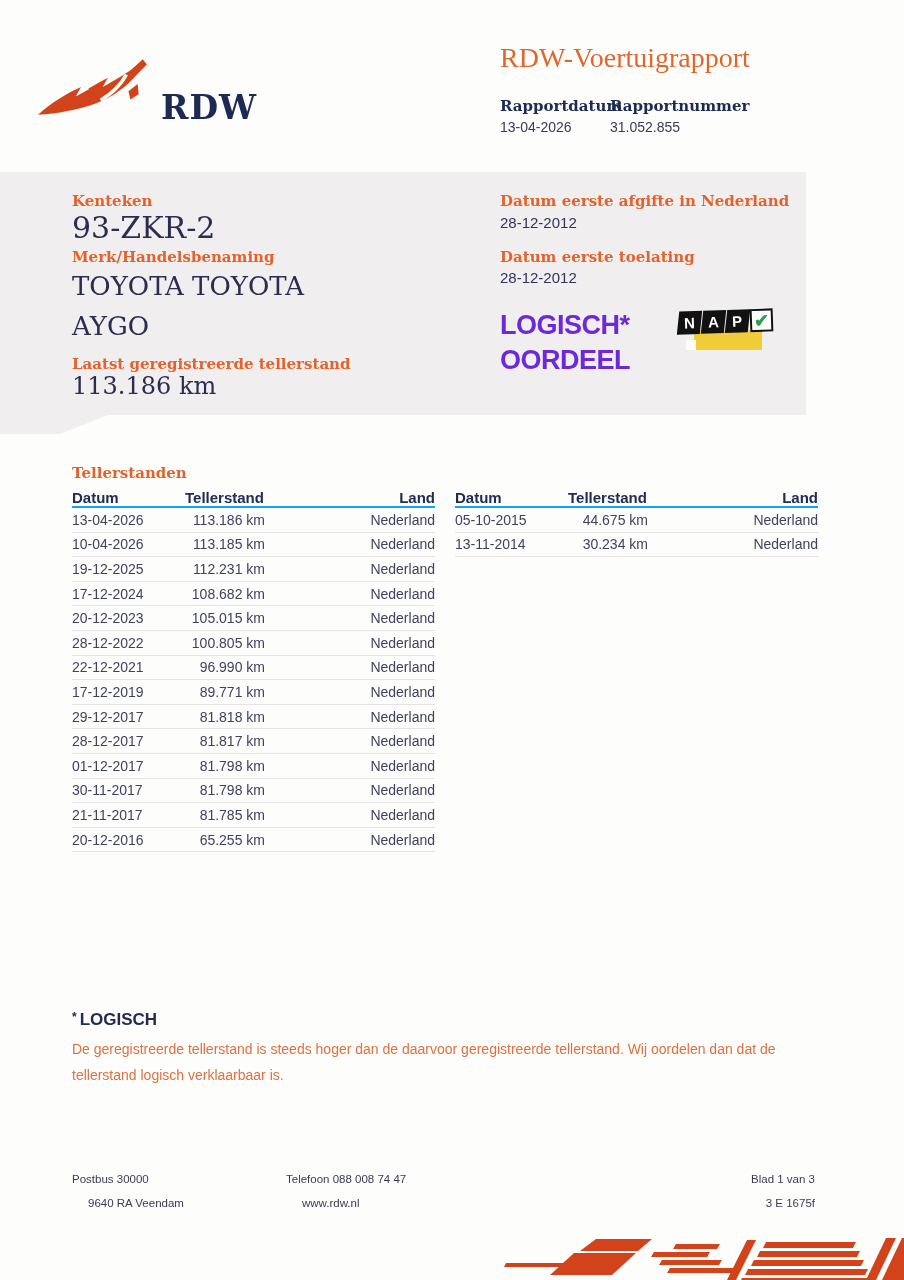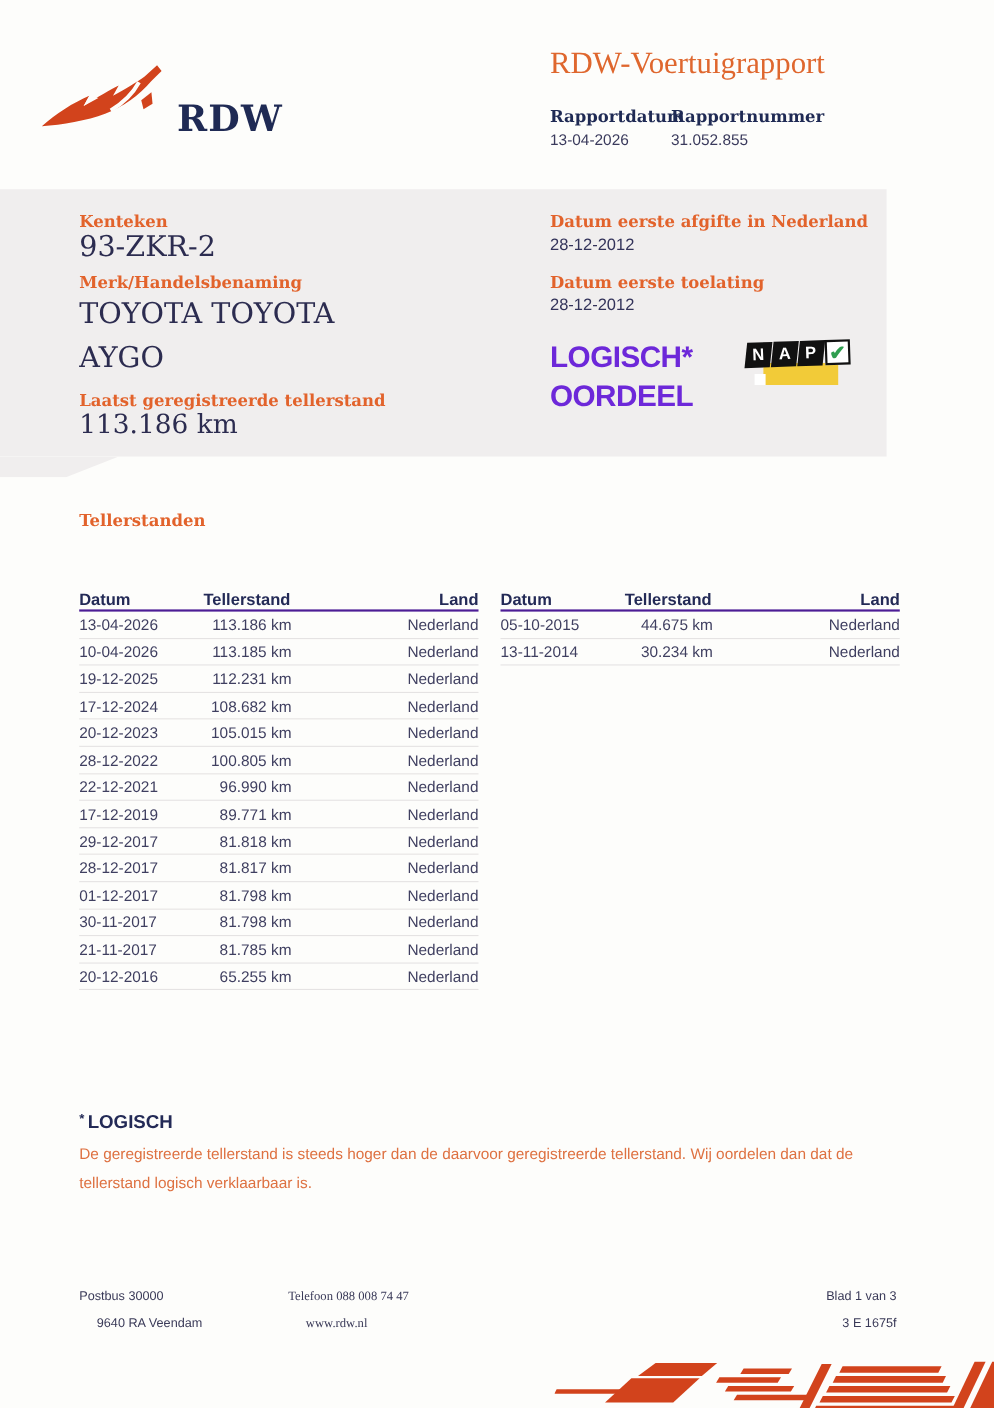--- a/index.html
+++ b/index.html
@@ -77,22 +77,22 @@
   .section-title {
     left:72px; top:464px;
     font-family:"DejaVu Serif", serif;
     font-weight:bold; font-size:15px; color:#e2632c;
   }
   .mtable { top:487px; width:363px; }
   .mtable.left  { left:72px; }
   .mtable.right { left:455px; }
   .t-head {
     display:flex; align-items:flex-end; height:21px;
-    border-bottom:2px solid #4c1d95;
-    font-weight:bold; font-size:15px; color:#232a56;margin-top:48px;
+    border-bottom:2px solid #0ea5e9;
+    font-weight:bold; font-size:15px; color:#232a56;
   }
   .t-row {
     display:flex; align-items:center; height:24.6px;
     border-bottom:1px solid #e5e3e3;
     font-size:14px; color:#3f3f60;
   }
   .c-datum  { width:113px; }
   .c-teller { width:80px; text-align:right; }
   .t-head .c-teller { text-align:left; }
   .c-land   { flex:1; text-align:right; }
@@ -101,21 +101,21 @@
   .footnote-title { left:72px; top:1010px; font-size:17px; font-weight:bold; color:#232a56; }
   .footnote-title sup { font-size:12px; font-weight:bold; vertical-align:4px; padding-right:3px; }
   .footnote-text {
     left:72px; top:1037px; width:706px;
     font-size:14px; line-height:1.85; color:#de7141;
   }
 
   
   .footer-item { font-size:11.5px; color:#3a3a58; }
   .f-r1 { top:1173px; } .f-r2 { top:1197px;margin-left:16px; }
-  .f-c1 { left:72px; } .f-c2 { left:262px;font-family:Liberation Serif, serif; }
+  .f-c1 { left:72px; } .f-c2 { left:286px; }
   .f-c3 { right:89px; text-align:center; }
 
   .speed-graphic { right:0; bottom:0; width:400px; height:46px; }
 </style>
 </head>
 <body>
 
 <div class="abs" style="left:36px; top:52px; width:115px; height:66px;">
   <svg width="115" height="66" viewBox="0 0 112 64">
     <path fill="#d2431c" d="M2 61 C14 50 30 40 44 34 L39 43 C52 35 62 29 70 25 L65 34 C76 28 86 22 93 17 L104 7 L108 12 L99 21 C88 34 74 44 58 50 C42 56 20 60 2 61 Z"></path>
@@ -129,21 +129,21 @@
 <div class="abs report-title">RDW-Voertuigrapport</div>
 <div class="abs rep-label" style="left:500px;">Rapportdatum</div>
 <div class="abs rep-label" style="left:610px;">Rapportnummer</div>
 <div class="abs rep-value" style="left:500px;">13-04-2026</div>
 <div class="abs rep-value" style="left:610px;">31.052.855</div>
 
 <div class="abs panel"></div>
 <div class="abs panel-tail"></div>
 
 <div class="abs field-label" style="left:72px; top:192px;">Kenteken</div>
-<div class="abs field-value-serif" style="left:72px; top:210px; font-size:26px;">93-ZKR-2</div>
+<div class="abs field-value-serif" style="left:72px; top:210px; font-size:30px;">93-ZKR-2</div>
 
 <div class="abs field-label" style="left:72px; top:248px;">Merk/Handelsbenaming</div>
 <div class="abs field-value-serif" style="left:72px; top:266px; font-size:26px; width:280px; line-height:1.55;">TOYOTA TOYOTA AYGO</div>
 
 <div class="abs field-label" style="left:72px; top:355px;">Laatst geregistreerde tellerstand</div>
 <div class="abs field-value-serif" style="left:72px; top:372px; font-size:24px;">113.186 km</div>
 
 <div class="abs field-label" style="left:500px; top:192px;">Datum eerste afgifte in Nederland</div>
 <div class="abs field-value-sans" style="left:500px; top:214px;">28-12-2012</div>
 

